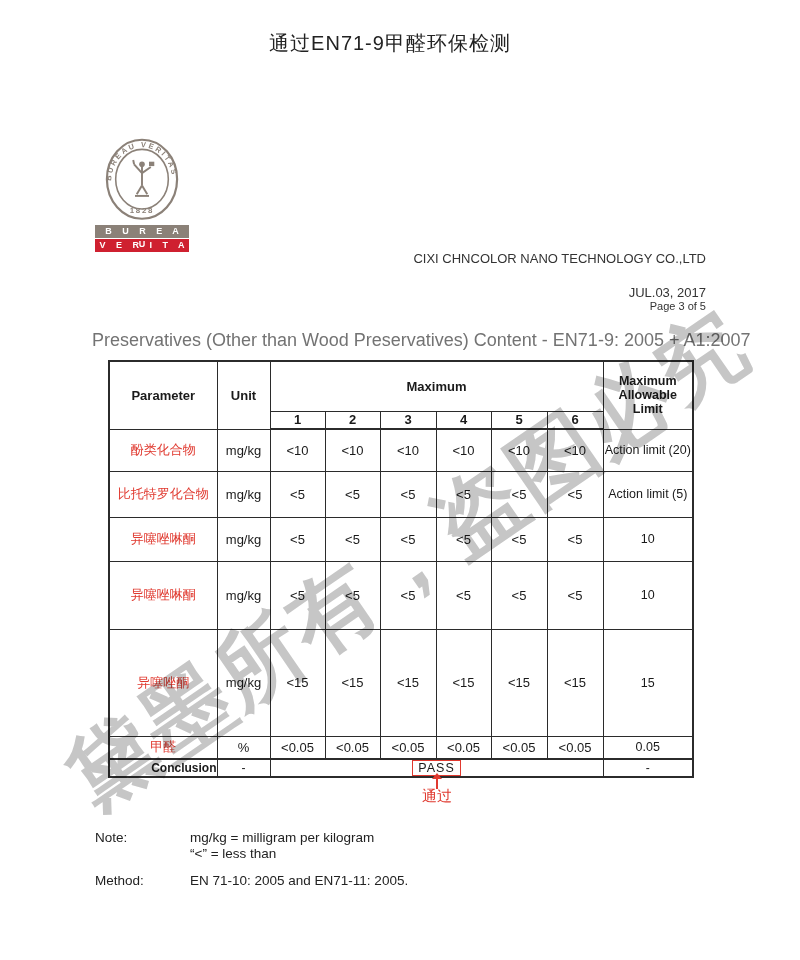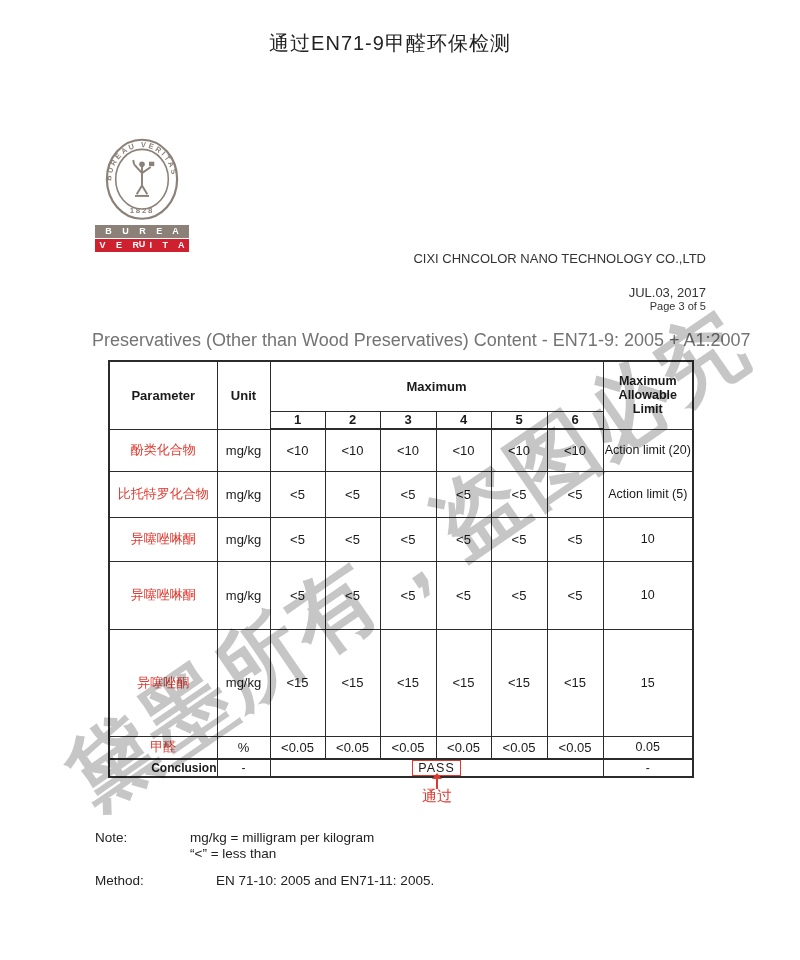--- a/index.html
+++ b/index.html
@@ -84,21 +84,21 @@
   .ann-text{
     position:absolute;left:391px;top:787px;width:92px;text-align:center;
     color:#e0392f;font-size:15px;
   }
 
   
   .notes{position:absolute;left:95px;top:807px;font-size:13.5px;color:#222;line-height:16px;margin-top:23px;}
   .note-row{display:flex;}
   .note-label{width:95px;flex:0 0 95px;}
   .note-val{white-space:pre-line;}
-  .method-row{margin-top:11px;gap:26px;}
+  .method-row{margin-top:11px;}
 
   
   .watermark{
     position:absolute;left:408px;top:560px;
     transform:translate(-50%,-50%) rotate(-34.5deg);
     font-size:86px;font-weight:bold;letter-spacing:3px;white-space:nowrap;
     color:#bcbcbc;mix-blend-mode:multiply;opacity:0.85;
     pointer-events:none;z-index:10;
   }
 </style>

